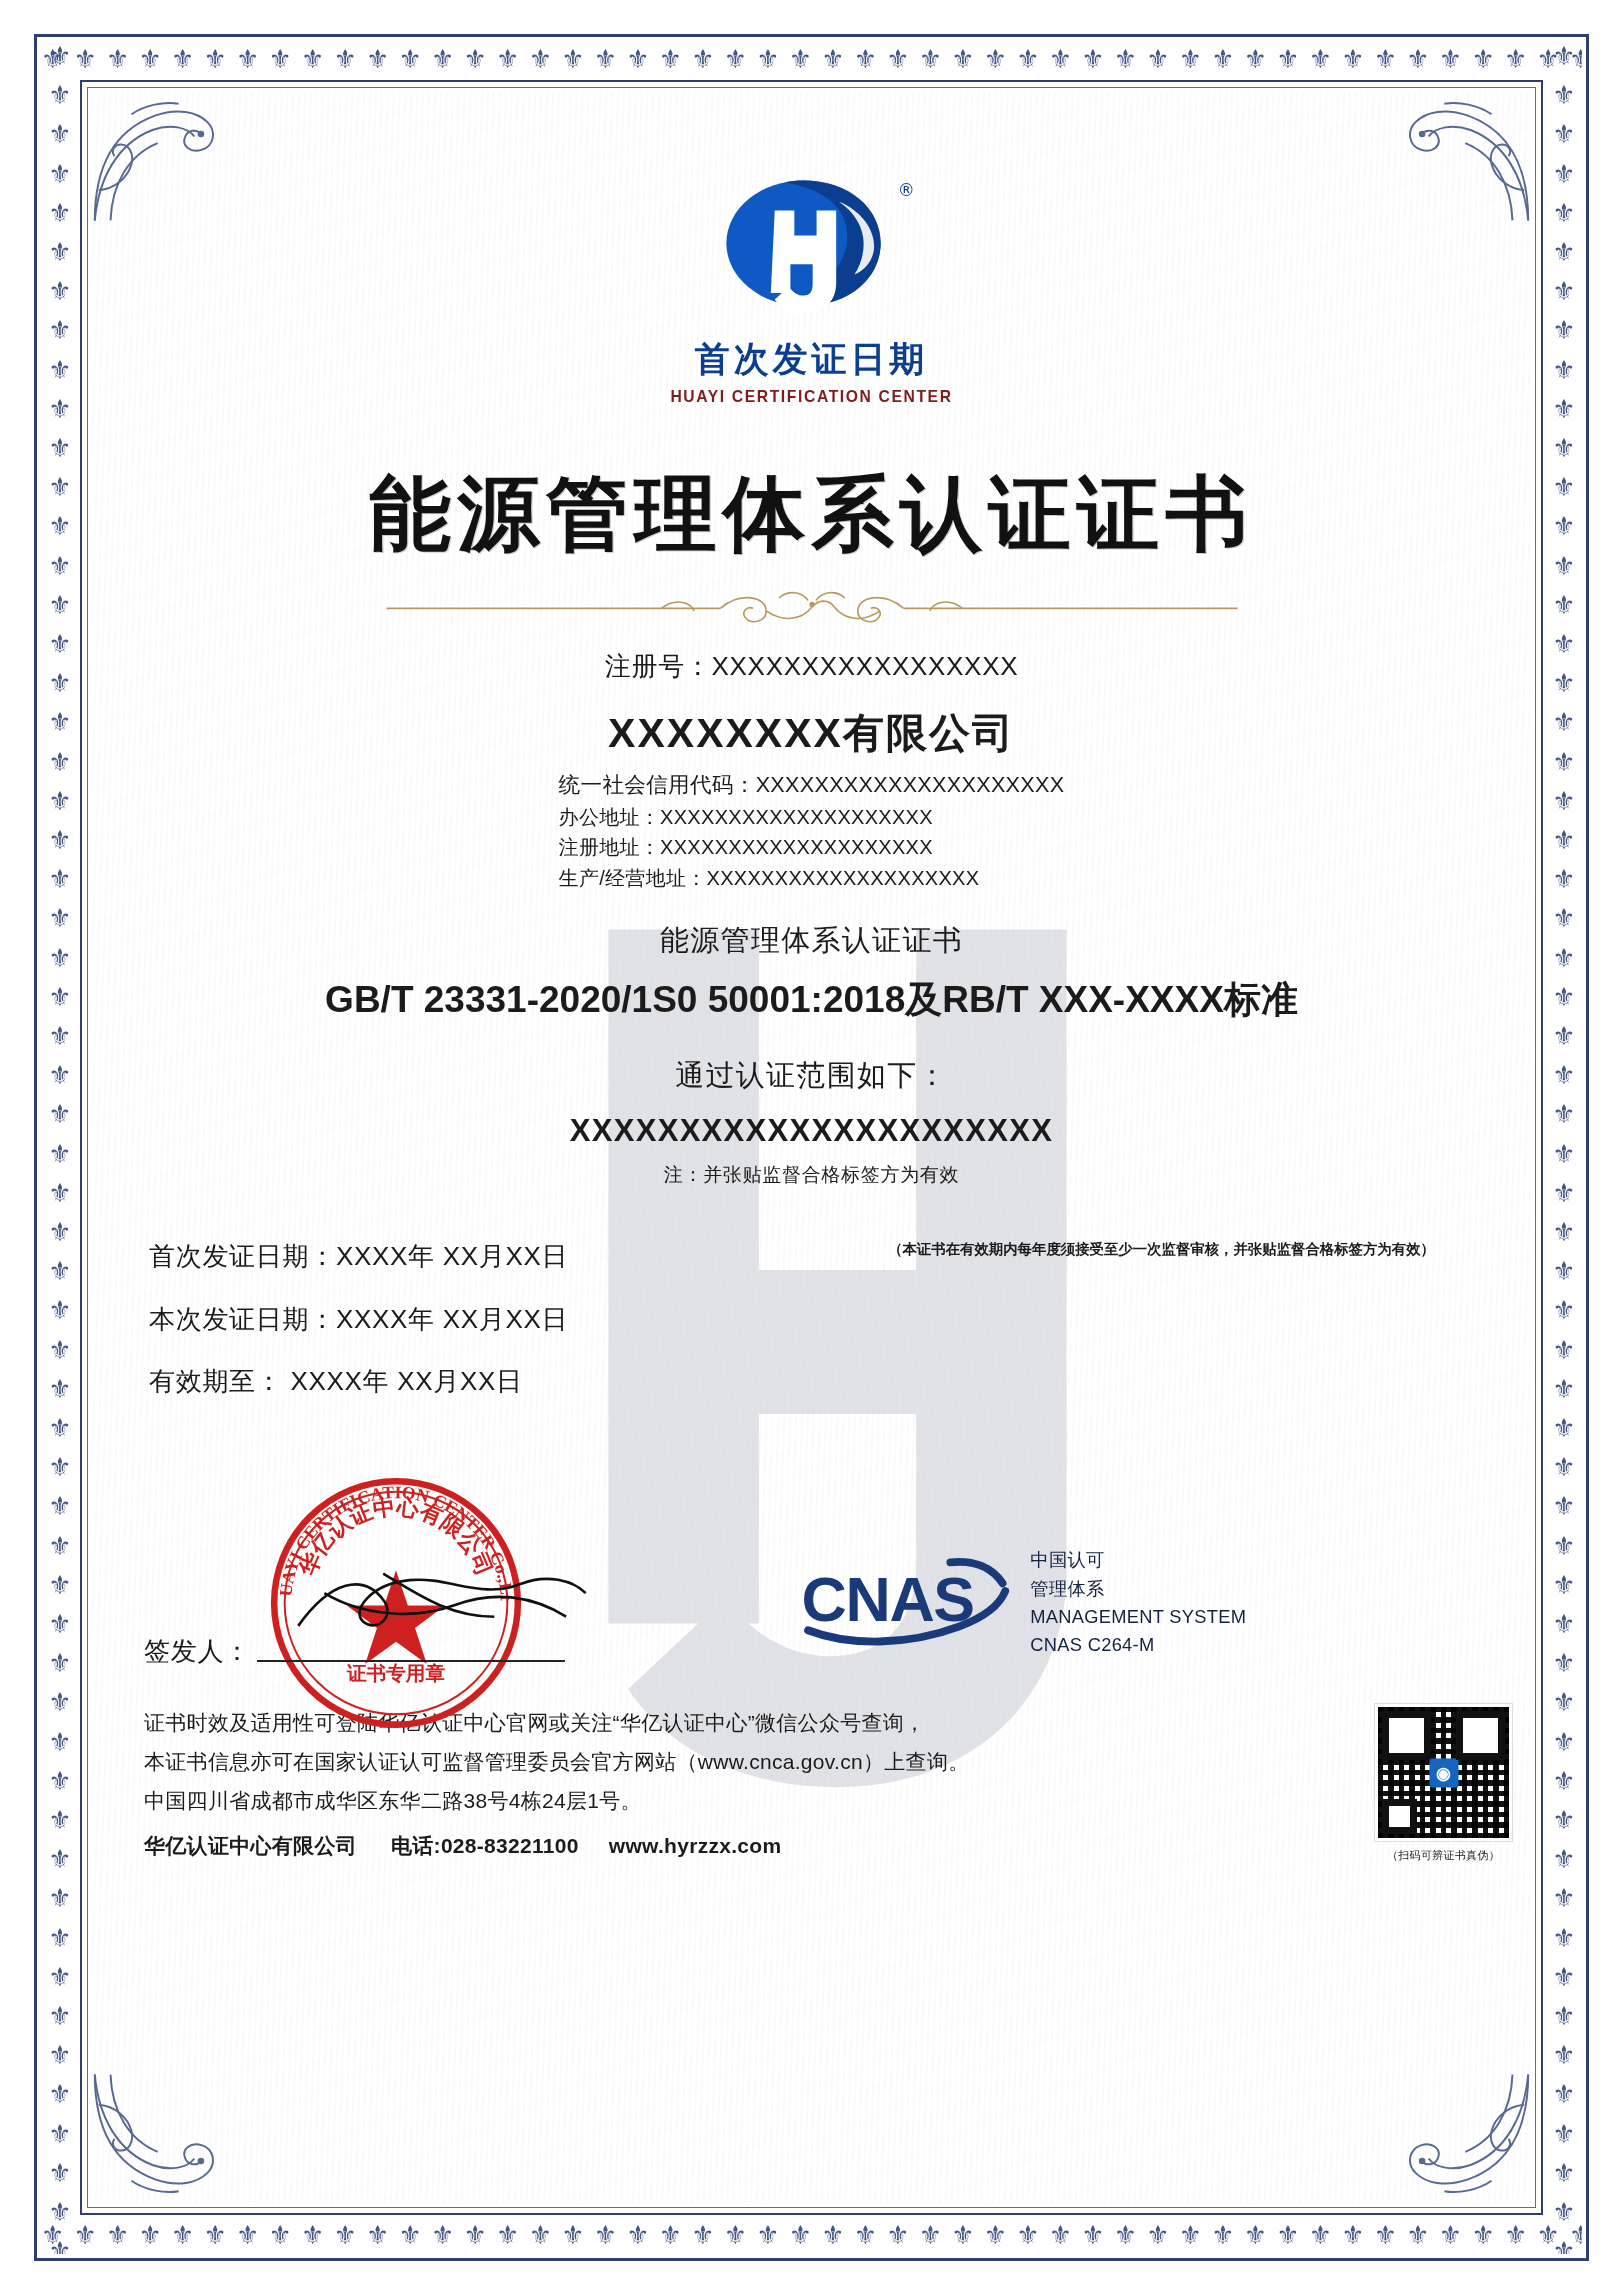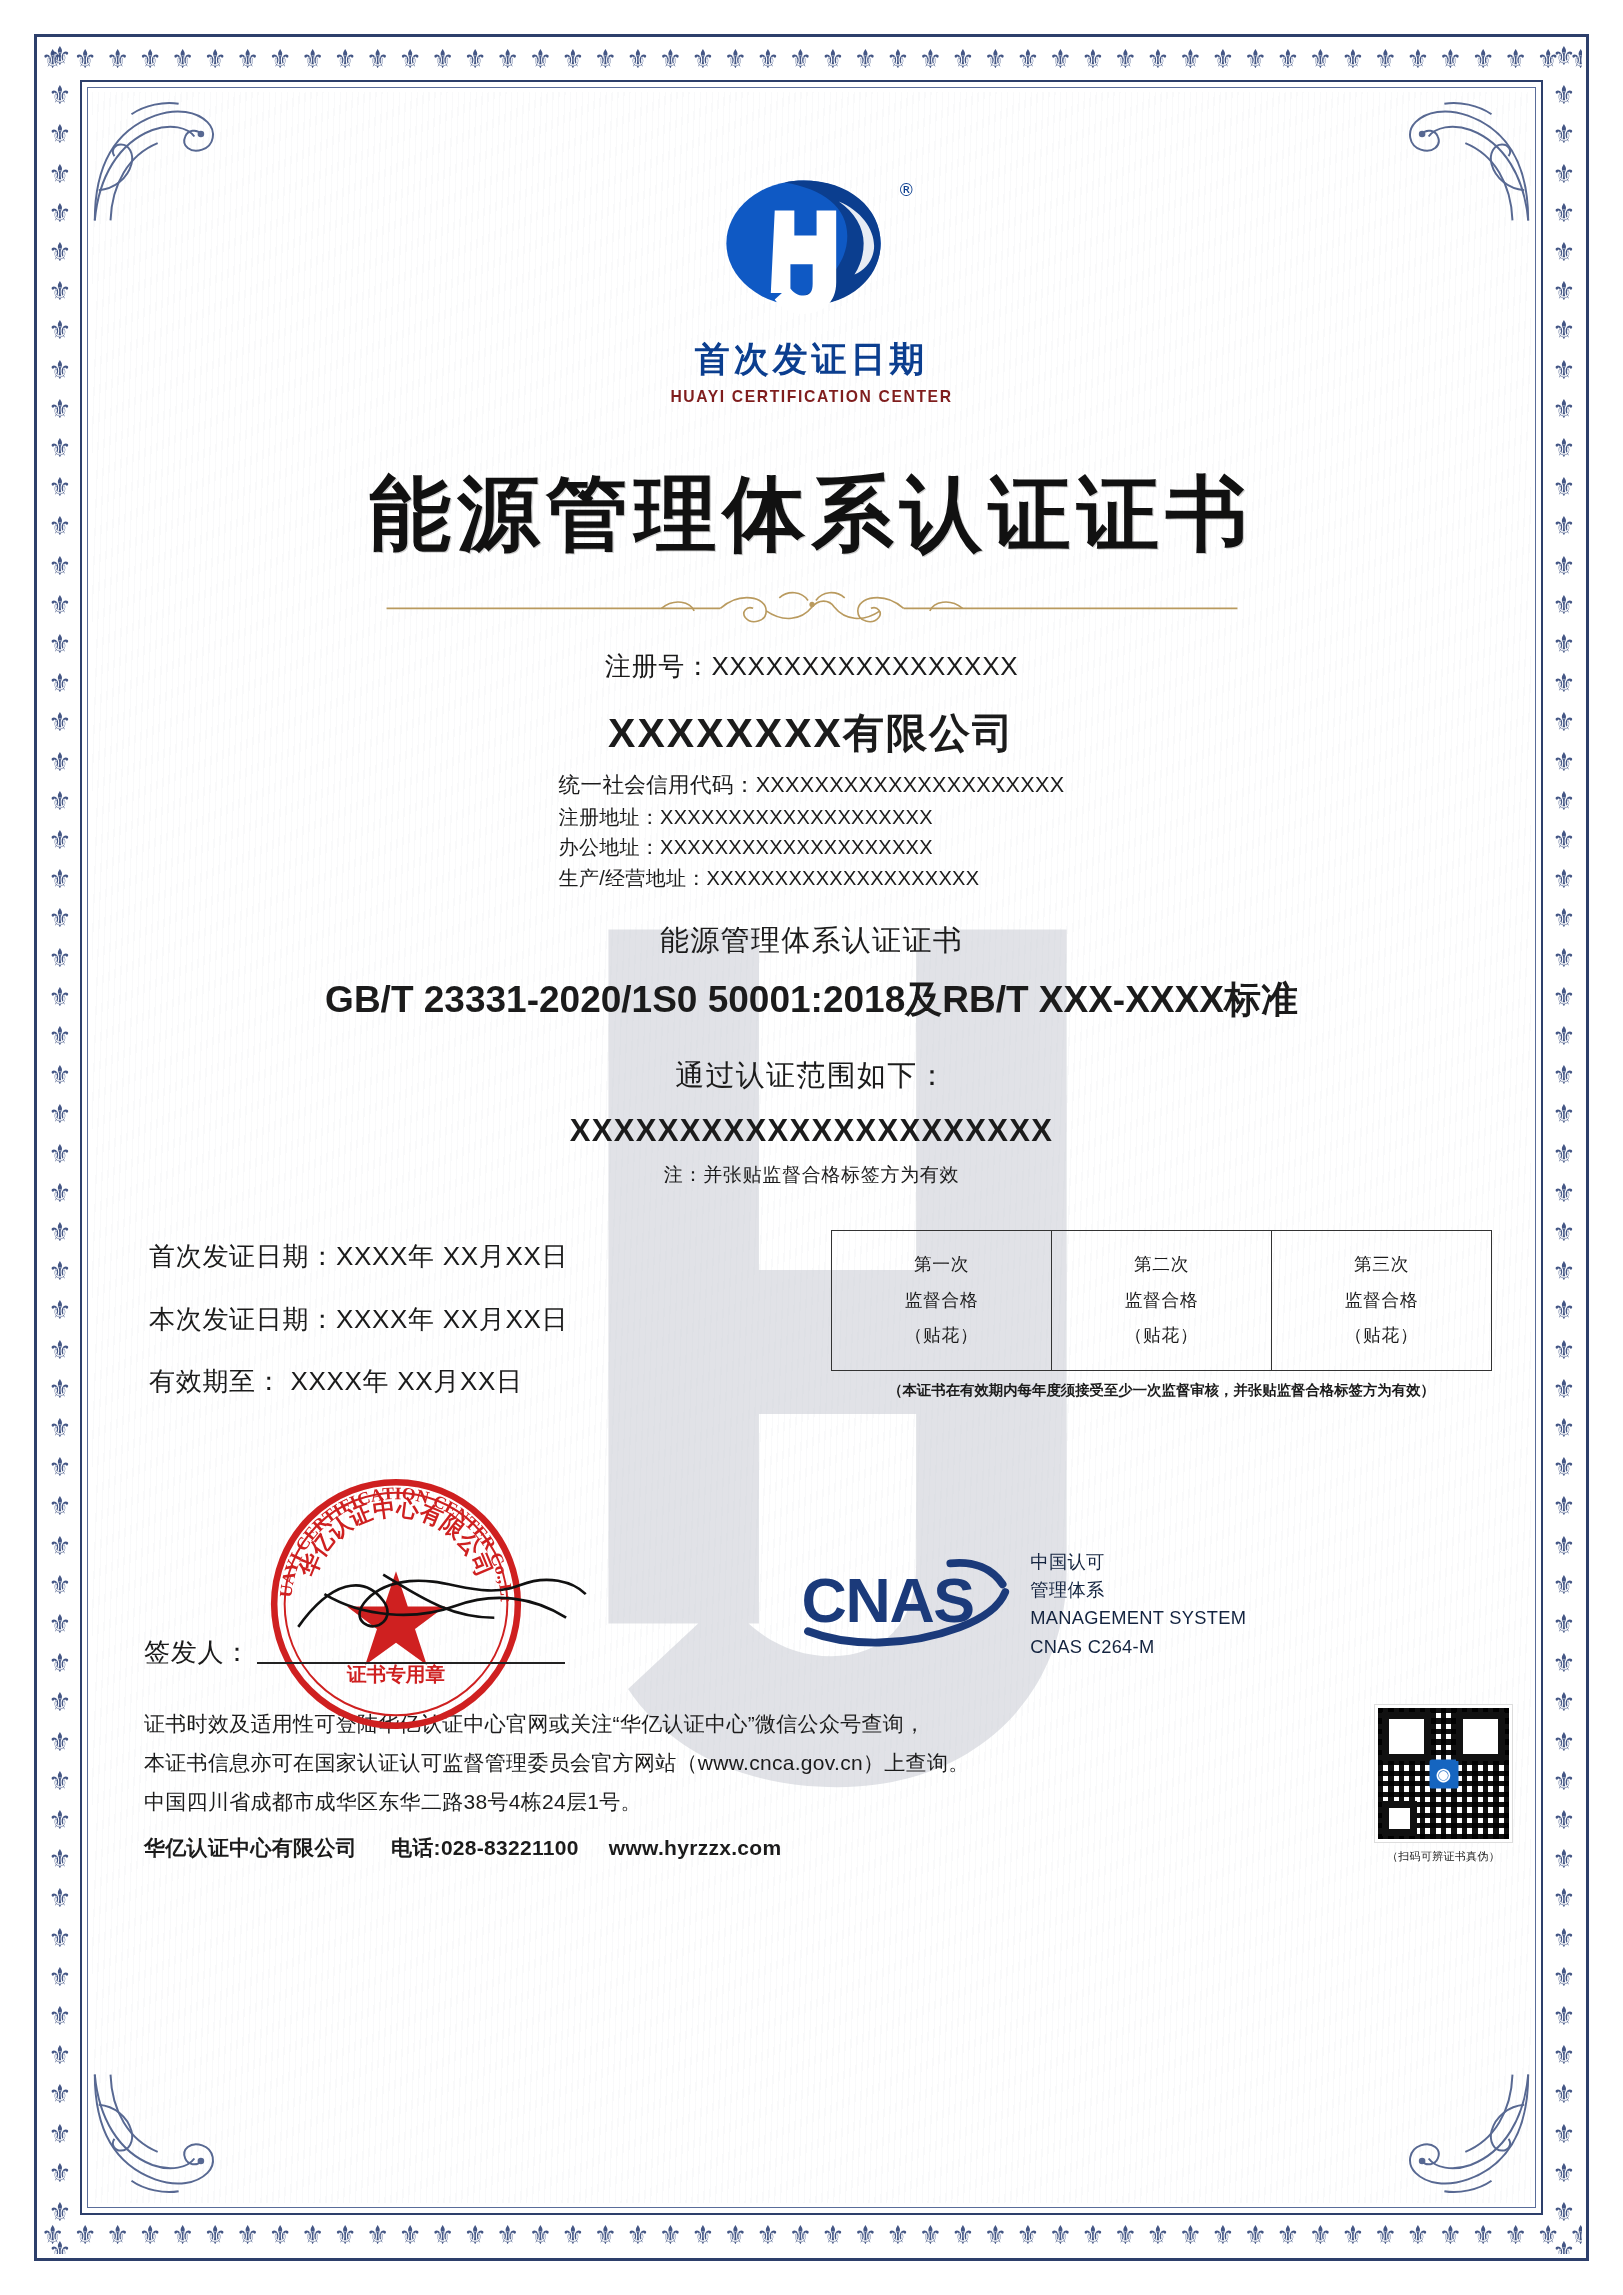--- a/index.html
+++ b/index.html
@@ -456,61 +456,40 @@
         <circle cx="660" cy="34" r="4" fill="currentColor" stroke="none"></circle>
       </svg>
     </div>
 
     <div class="reg-no">注册号：XXXXXXXXXXXXXXXXX</div>
 
     <div class="company">XXXXXXXX有限公司</div>
 
     <div class="addr-block">
       <div class="addr-line credit">统一社会信用代码：XXXXXXXXXXXXXXXXXXXXX</div>
+      <div class="addr-line">办公地址：XXXXXXXXXXXXXXXXXXXX</div>
       <div class="addr-line">注册地址：XXXXXXXXXXXXXXXXXXXX</div>
-      <div class="addr-line">办公地址：XXXXXXXXXXXXXXXXXXXX</div>
       <div class="addr-line">生产/经营地址：XXXXXXXXXXXXXXXXXXXX</div>
     </div>
 
     <div class="conform">能源管理体系认证证书</div>
     <div class="standard">GB/T 23331-2020/1S0 50001:2018及RB/T XXX-XXXX标准</div>
 
     <div class="scope-label">通过认证范围如下：</div>
     <div class="scope-value">XXXXXXXXXXXXXXXXXXXXXX</div>
     <div class="scope-note">注：并张贴监督合格标签方为有效</div>
 
     <div class="mid-row">
       <div class="dates">
         <div class="date-line">首次发证日期：XXXX年 XX月XX日</div>
         <div class="date-line">本次发证日期：XXXX年 XX月XX日</div>
         <div class="date-line">有效期至： XXXX年 XX月XX日</div>
       </div>
 
       <div class="surv-wrap">
-        <table class="surv-table">
-          <tbody>
-              <tr>
-            <td>
-              <div>第一次</div>
-              <div>监督合格</div>
-              <div>（贴花）</div>
-            </td>
-            <td>
-              <div>第二次</div>
-              <div>监督合格</div>
-              <div>（贴花）</div>
-            </td>
-            <td>
-              <div>第三次</div>
-              <div>监督合格</div>
-              <div>（贴花）</div>
-            </td>
-          </tr>
-        </tbody>
-          </table>
         <div class="surv-note">（本证书在有效期内每年度须接受至少一次监督审核，并张贴监督合格标签方为有效）</div>
       </div>
     </div>
 
     <div class="lower-row">
       <div class="sig-area">
         <div class="stamp">
           <svg viewBox="0 0 400 400">
             <circle cx="200" cy="200" r="186" fill="none" stroke="currentColor" stroke-width="10"></circle>
             <circle cx="200" cy="200" r="170" fill="none" stroke="currentColor" stroke-width="3"></circle>

